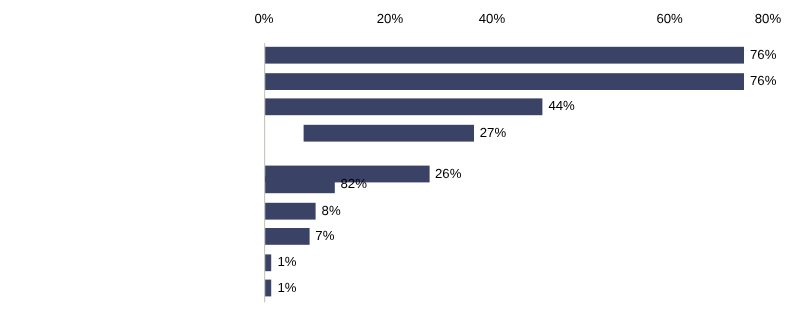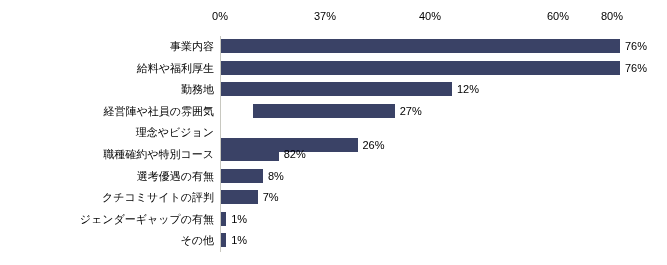--- a/index.html
+++ b/index.html
@@ -99,39 +99,39 @@
     white-space: nowrap;
   }
 </style>
 </head>
 <body style="background: rgb(255, 255, 255);">
 
 <div id="chart-root">
 
   <div class="axis-top">
       <div class="axis-tick-label" style="left: 220px;">0%</div>
-      <div class="axis-tick-label" style="left: 325px;">37%</div>
-      <div class="axis-tick-label" style="left: 430px;">40%</div>
+      <div class="axis-tick-label" style="left: 325px;">20%</div>
+      <div class="axis-tick-label" style="left: 410px;">40%</div>
       <div class="axis-tick-label" style="left: 535px; margin-left: 23px;">60%</div>
-      <div class="axis-tick-label" style="left: 612px;">80%</div>
+      <div class="axis-tick-label" style="left: 640px;">80%</div>
     </div>
 
   <div class="plot">
     <div class="axis-line" style="background: rgb(200, 200, 192);"></div>
   <div class="bar-row" style="top: 3px; width: 447px;">
         <div class="bar" style="width: 399px; background: rgb(58, 66, 102);"></div>
         <div class="bar-value" style="left: 405px;">76%</div>
       </div>
       <div class="bar-row" style="top: 24.6px; width: 447px;">
         <div class="bar" style="width: 399px; background: rgb(58, 66, 102);"></div>
         <div class="bar-value" style="left: 405px;">76%</div>
       </div>
       <div class="bar-row" style="top: 46.2px; width: 447px;">
         <div class="bar" style="width: 231px; background: rgb(58, 66, 102);"></div>
-        <div class="bar-value" style="left: 237px;">12%</div>
+        <div class="bar-value" style="left: 237px;">44%</div>
       </div>
       <div class="bar-row" style="top: 67.8px; width: 447px; margin-left: 32px;">
         <div class="bar" style="width: 141.75px; background: rgb(58, 66, 102);"></div>
         <div class="bar-value" style="left: 147.75px;">27%</div>
       </div>
       <div class="bar-row" style="top: 89.4px; width: 447px; margin-top: 13px;">
         <div class="bar" style="width: 136.5px; background: rgb(58, 66, 102);"></div>
         <div class="bar-value" style="left: 142.5px;">26%</div>
       </div>
       <div class="bar-row" style="top: 111px; width: 447px;">
@@ -149,26 +149,14 @@
       <div class="bar-row" style="top: 175.8px; width: 447px;">
         <div class="bar" style="width: 5.25px; background: rgb(58, 66, 102);"></div>
         <div class="bar-value" style="left: 11.25px;">1%</div>
       </div>
       <div class="bar-row" style="top: 197.4px; width: 447px;">
         <div class="bar" style="width: 5.25px; background: rgb(58, 66, 102);"></div>
         <div class="bar-value" style="left: 11.25px;">1%</div>
       </div>
     </div>
 
-  <div class="cat-col">
-      <div class="cat-label" style="top: 3px;">事業内容</div>
-      <div class="cat-label" style="top: 24.6px;">給料や福利厚生</div>
-      <div class="cat-label" style="top: 46.2px;">勤務地</div>
-      <div class="cat-label" style="top: 67.8px;">経営陣や社員の雰囲気</div>
-      <div class="cat-label" style="top: 89.4px;">理念やビジョン</div>
-      <div class="cat-label" style="top: 111px;">職種確約や特別コース</div>
-      <div class="cat-label" style="top: 132.6px;">選考優遇の有無</div>
-      <div class="cat-label" style="top: 154.2px;">クチコミサイトの評判</div>
-      <div class="cat-label" style="top: 175.8px;">ジェンダーギャップの有無</div>
-      <div class="cat-label" style="top: 197.4px;">その他</div>
-    </div>
 
 </div>
 
 </body></html>

